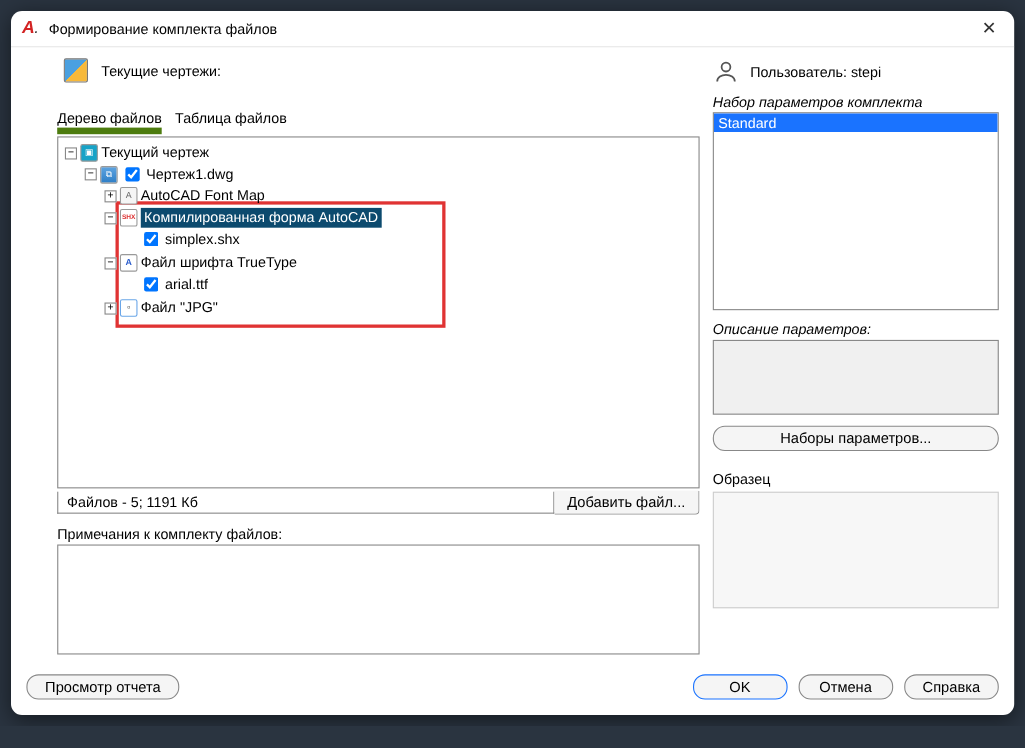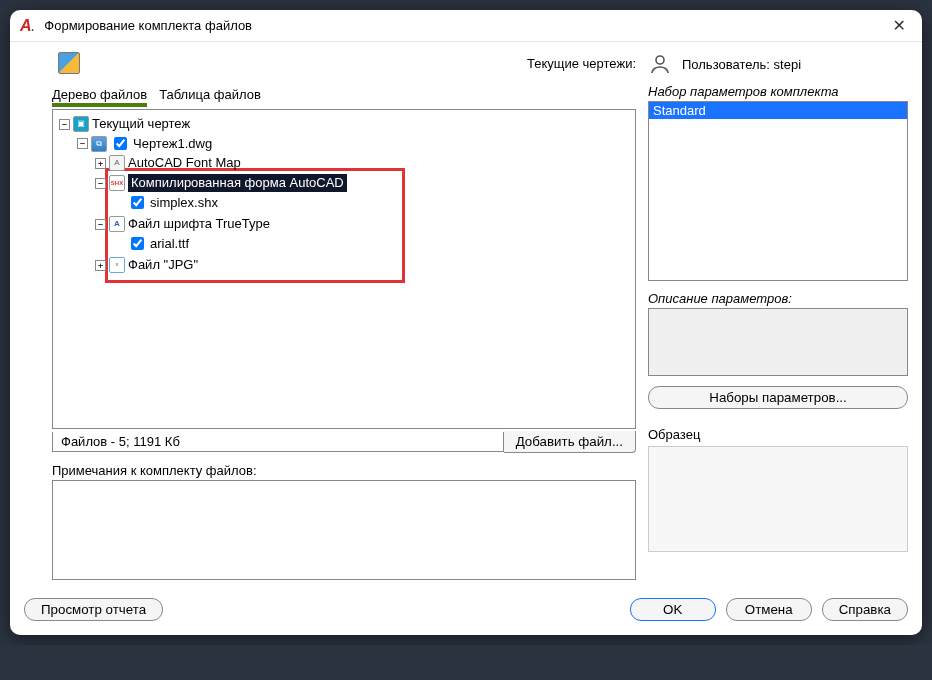--- a/index.html
+++ b/index.html
@@ -5,46 +5,46 @@
   * { box-sizing: border-box; }
   body { margin: 0; font-family: "Segoe UI", Tahoma, sans-serif; font-size: 13px; background: #2a3440; display: flex; justify-content: center; align-items: flex-start; padding: 10px 0; color: #000; }
   .window { width: 912px; background: #fff; border-radius: 10px; overflow: hidden; box-shadow: 0 4px 20px rgba(0,0,0,.5); }
   .titlebar { display: flex; align-items: center; padding: 6px 10px; border-bottom: 1px solid #e6e6e6; }
   .titlebar .app-icon { color: #d32323; font-weight: bold; font-style: italic; font-size: 16px; margin-right: 10px; font-family: Arial; }
   .titlebar .title { flex: 1; }
   .close-x { font-size: 16px; padding: 0 6px; cursor: default; color: #333; }
   .body { padding: 8px 14px 14px 14px; display: flex; gap: 12px; }
   .left-col { flex: 1; display: flex; flex-direction: column; }
   .right-col { width: 260px; display: flex; flex-direction: column; }
-  .header-row { display: flex; align-items: center; margin: 2px 0 10px 34px; gap: 8px; justify-content: space-between; }
+  .header-row { display: flex; align-items: center; margin: 2px 0 22px 34px; gap: 8px; }
   .et-icon { width:22px; height:22px; background: linear-gradient(135deg,#4aa0e0 50%,#f7b93a 50%); border:1px solid #777; border-radius:2px; margin-right:4px; }
   .user-row { display: flex; align-items: center; gap: 10px; margin: 2px 0 8px 0; }
   .user-icon svg { display:block; }
 
   .tabs { display: flex; gap: 12px; margin: 2px 0 0 28px; }
   .tab { padding: 1px 0; }
-  .tab.active { border-bottom: 4px solid #4d7c0f; }
+  .tab.active { border-bottom: 6px solid #4d7c0f; }
 
   .tree-wrap { border: 1px solid #888; margin: 2px 0 0 28px; height: 320px; background: #fff; overflow: auto; position: relative; }
   .highlight-box { position: absolute; border: 3px solid #e03333; left: 52px; top: 58px; width: 300px; height: 115px; pointer-events: none; }
   ul.tree, ul.tree ul { list-style: none; padding-left: 18px; margin: 0; }
   ul.tree { padding: 4px 6px; }
   li.node { position: relative; padding: 1px 0; }
   .node-row { display: flex; align-items: center; gap: 3px; line-height: 18px; }
   .expander { width: 11px; height: 11px; border: 1px solid #888; display: inline-flex; align-items: center; justify-content: center; font-size: 9px; line-height: 1; cursor: default; background:#fff; font-family: monospace; }
   .spacer { width: 11px; display: inline-block; }
   .chk { width: 13px; height: 13px; }
   .f-icon { width: 16px; height: 16px; border: 1px solid #999; background: #eef; display:inline-flex; align-items:center; justify-content:center; font-size:8px; border-radius:2px; }
   .f-icon.dwg { background: linear-gradient(#5da3e0,#2f7fc7); color:#fff; }
   .f-icon.curr { background:#17a3c7; color:#fff; }
   .f-icon.shx { background:#fff; color:#d33; font-weight:bold; font-size:6px; }
   .f-icon.ttf { background:#fff; color:#2b5dcc; font-weight:bold; }
   .f-icon.jpg { background:#fff; border:1px solid #6aa6e8; }
   .f-icon.map { background:#f5f5f5; color:#666; }
-  .csel { background:#0f172a; color:#fff; padding:0 3px; }
+  .csel { background:#0c4a6e; color:#fff; padding:0 3px; }
 
   .below-tree { display:flex; align-items:center; margin: 2px 0 0 28px; }
   .status { flex:1; border:1px solid #888; border-top:none; padding:2px 8px; }
   .btn { background:#f5f5f5; border:1px solid #888; border-radius:11px; padding:3px 12px; cursor:default; }
   .btn.flat { border-radius:4px; }
 
   .notes-label { margin: 10px 0 2px 28px; }
   .notes { margin-left:28px; border:1px solid #888; height:100px; overflow-y: scroll; background:#fff; border-radius:0; }
 
   .group-label { margin: 0 0 2px 0; font-style: italic; }

